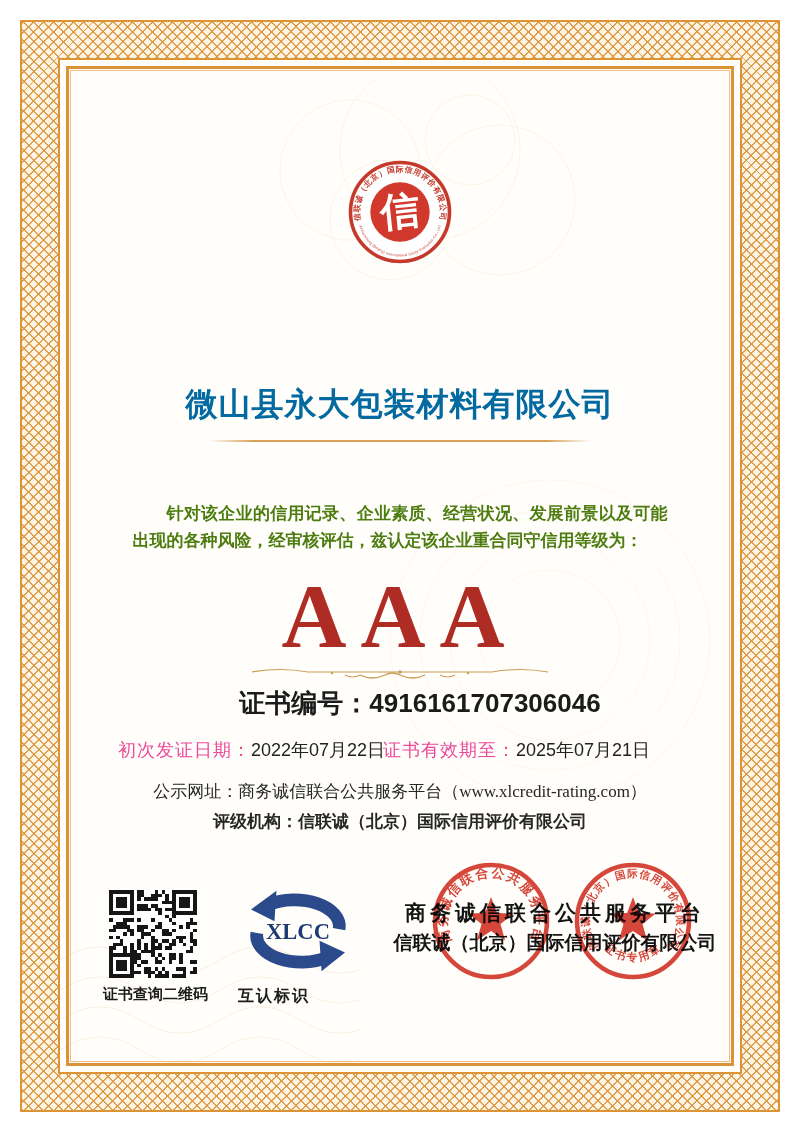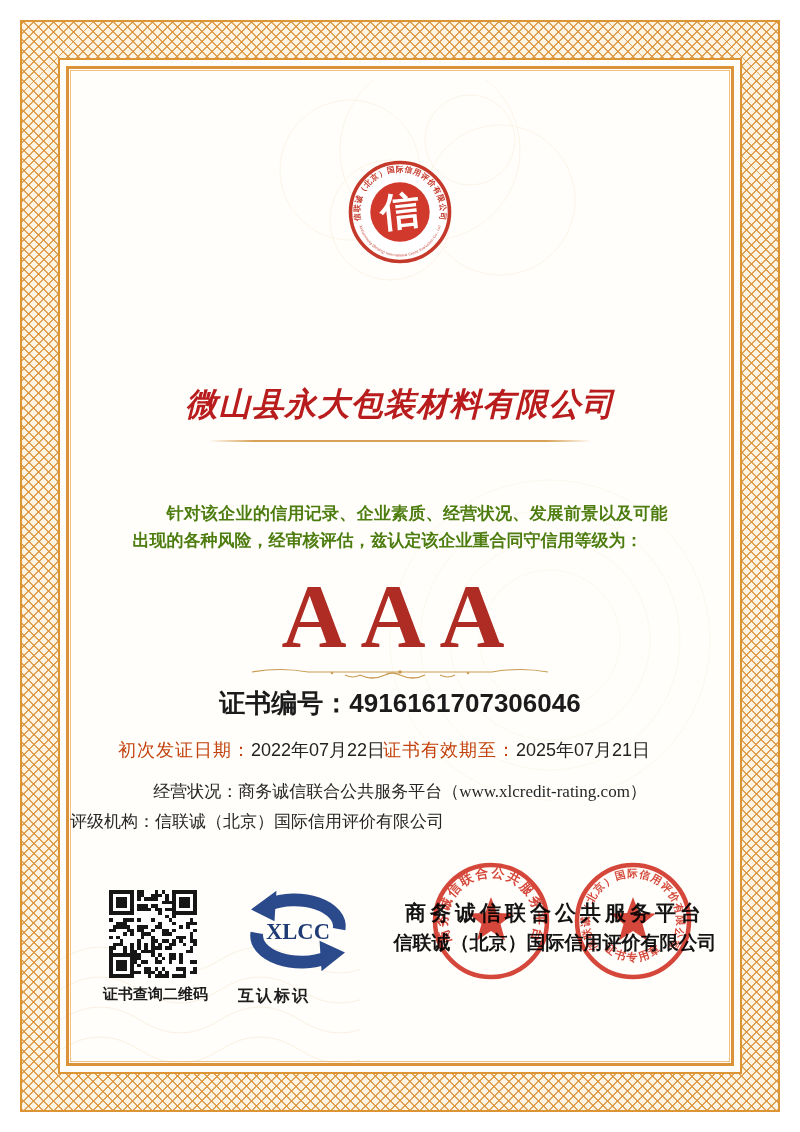--- a/index.html
+++ b/index.html
@@ -19,52 +19,52 @@
 
   .content{position:absolute;inset:70px;color:#1d1d1d;}
 
   .badge{position:absolute;top:88px;left:50%;transform:translateX(-50%);}
 
   .title{position:absolute;top:216px;width:100%;text-align:center;
     font-family:"Liberation Serif","DejaVu Serif",serif;font-weight:bold;
     font-size:44px;letter-spacing:6px;color:#121212;}
 
   .company{position:absolute;top:313px;width:100%;text-align:center;
-    font-weight:bold;font-size:32px;letter-spacing:1px;color:#b91c1c;font-style:italic;}
+    font-weight:bold;font-size:32px;letter-spacing:1px;color:#0369a1;}
 
   .company-underline{position:absolute;top:370px;left:50%;transform:translateX(-50%);
     width:384px;height:2px;
     background:linear-gradient(90deg,rgba(216,161,88,0),#D8A158 12%,#D8A158 88%,rgba(216,161,88,0));}
 
   .credit-code{position:absolute;top:392px;width:100%;text-align:center;
     font-size:16px;color:#3c3c3c;letter-spacing:.5px;}
 
   .body-par{position:absolute;top:430px;left:50%;transform:translateX(-50%);width:535px;
     font-family:"Liberation Serif","DejaVu Serif",serif;font-size:17px;line-height:27px;
     text-indent:2em;text-align:justify;color:#4d7c0f;font-weight:bold;}
 
   .rating{position:absolute;top:500px;width:100%;text-align:center;
     font-family:"Liberation Serif","DejaVu Serif",serif;font-weight:bold;
     font-size:90px;line-height:94px;letter-spacing:14px;color:#AE2C24;}
 
   .flourish{position:absolute;top:594px;left:50%;transform:translateX(-50%);}
 
   .cert-no{position:absolute;top:616px;width:100%;text-align:center;
-    font-weight:bold;font-size:26px;color:#1b1b1b;}
+    font-weight:bold;font-size:26px;color:#1b1b1b;padding-left:20px;}
 
   .dates{position:absolute;top:668px;left:0;right:0;height:24px;font-size:18px;}
   .date-issue{position:absolute;left:48px;}
   .date-valid{position:absolute;left:313px;}
-  .date-label{font-family:Liberation Serif, serif;letter-spacing:1px;color:#c2410c;}
+  .date-label{font-family:Liberation Serif, serif;letter-spacing:1px;color:#ec4899;}
   .date-value{color:#222;}
 
   .site-line{position:absolute;top:710px;width:100%;text-align:center;
     font-family:"Liberation Serif","DejaVu Serif",serif;font-size:17px;color:#262626;}
-  .agency-line{position:absolute;top:740px;width:100%;
-    font-family:"Liberation Serif","DejaVu Serif",serif;font-size:17px;color:#262626;}
+  .agency-line{position:absolute;top:740px;width:100%;text-align:center;
+    font-family:"Liberation Serif","DejaVu Serif",serif;font-size:17px;color:#262626;font-weight:bold;}
 
   .qr-block{position:absolute;left:33px;top:820px;width:100%;width:100px;}
   .qr-block svg{display:block;margin:0 auto;background:#fff;}
   .qr-caption{margin-top:7px;font-family:"Liberation Serif","DejaVu Serif",serif;
     font-weight:bold;font-size:15px;color:#1c1c1c;white-space:nowrap;}
 
   .xlcc-block{position:absolute;left:168px;top:814px;width:124px;text-align:left;}
   .xlcc-caption{margin-top:4px;font-family:Liberation Serif, serif;
     font-weight:bold;font-size:16px;letter-spacing:2px;color:#1c1c1c;}
 
@@ -161,21 +161,21 @@
 
     <div class="dates">
       <span class="date-issue">
         <span class="date-label">初次发证日期：</span><span class="date-value">2022年07月22日</span>
       </span>
       <span class="date-valid">
         <span class="date-label">证书有效期至：</span><span class="date-value">2025年07月21日</span>
       </span>
     </div>
 
-    <div class="site-line">经营状况：商务诚信联合公共服务平台（www.xlcredit-rating.com）</div>
+    <div class="site-line">公示网址：商务诚信联合公共服务平台（www.xlcredit-rating.com）</div>
     <div class="agency-line">评级机构：信联诚（北京）国际信用评价有限公司</div>
 
     <div class="qr-block">
       <svg id="qr-svg" width="88" height="88" viewBox="0 0 25 25" fill="#161616" shape-rendering="crispEdges">
           <rect x="0" y="0" width="1" height="1"></rect>
           <rect x="1" y="0" width="1" height="1"></rect>
           <rect x="2" y="0" width="1" height="1"></rect>
           <rect x="3" y="0" width="1" height="1"></rect>
           <rect x="4" y="0" width="1" height="1"></rect>
           <rect x="5" y="0" width="1" height="1"></rect>

